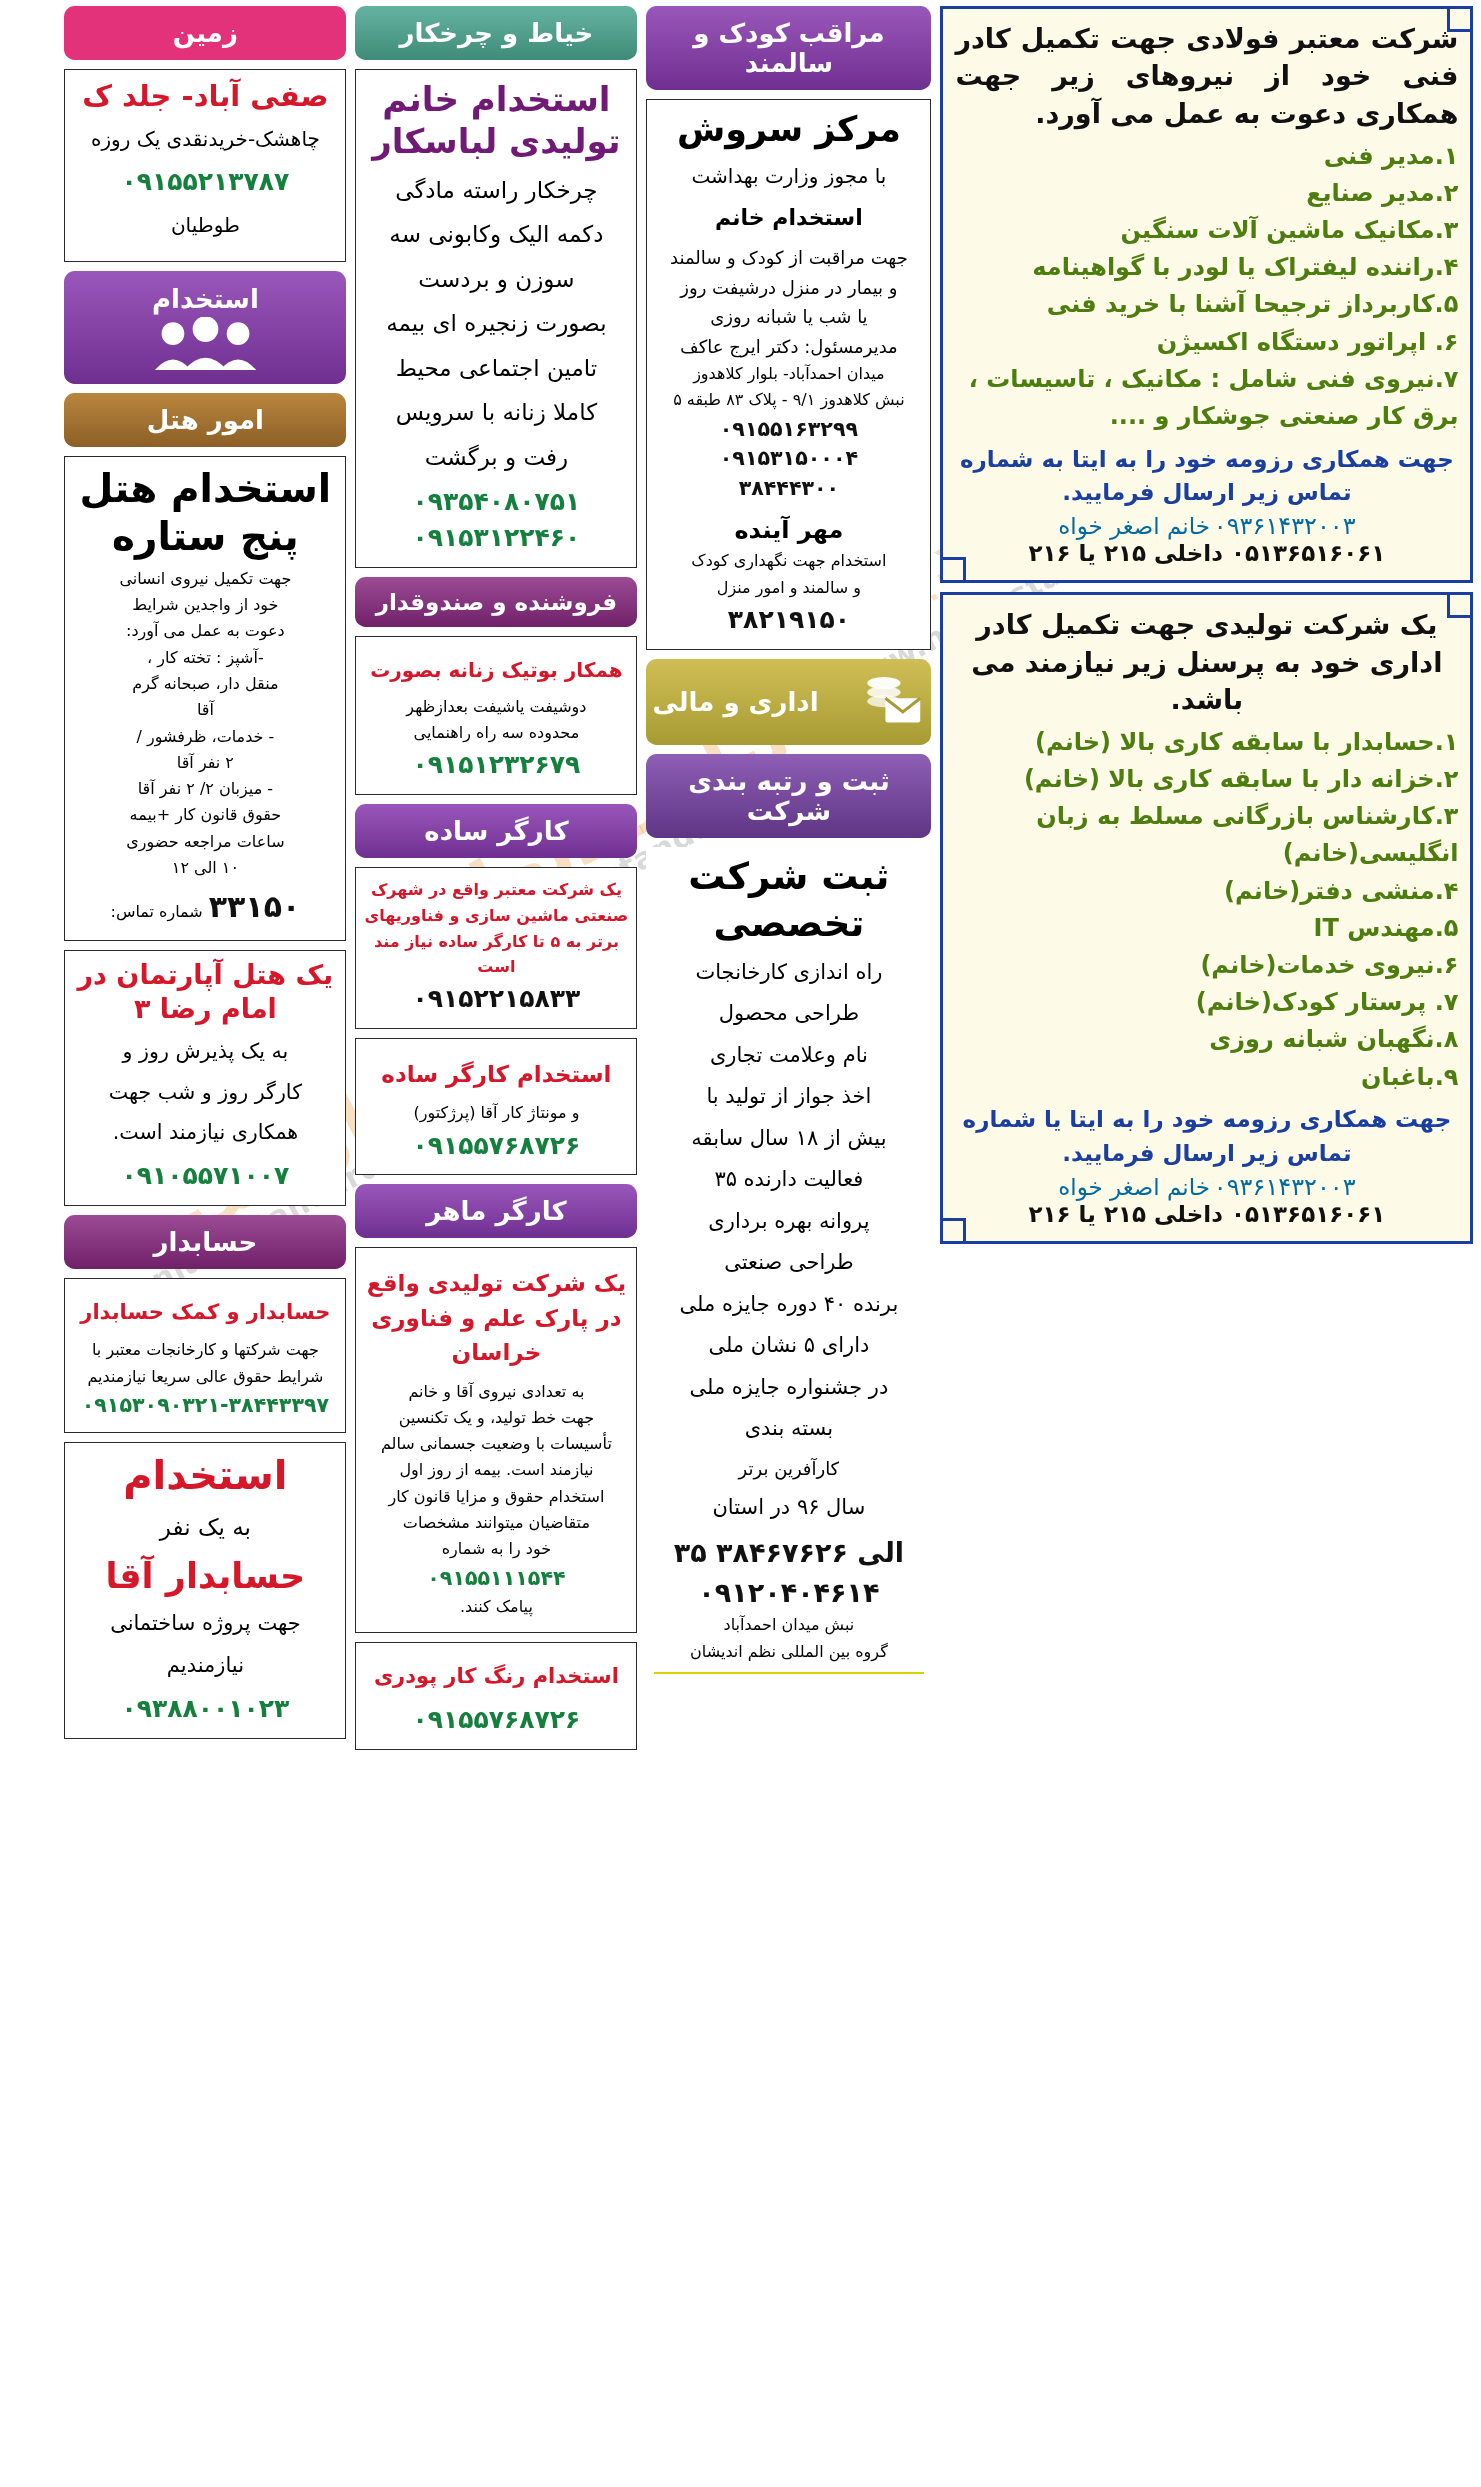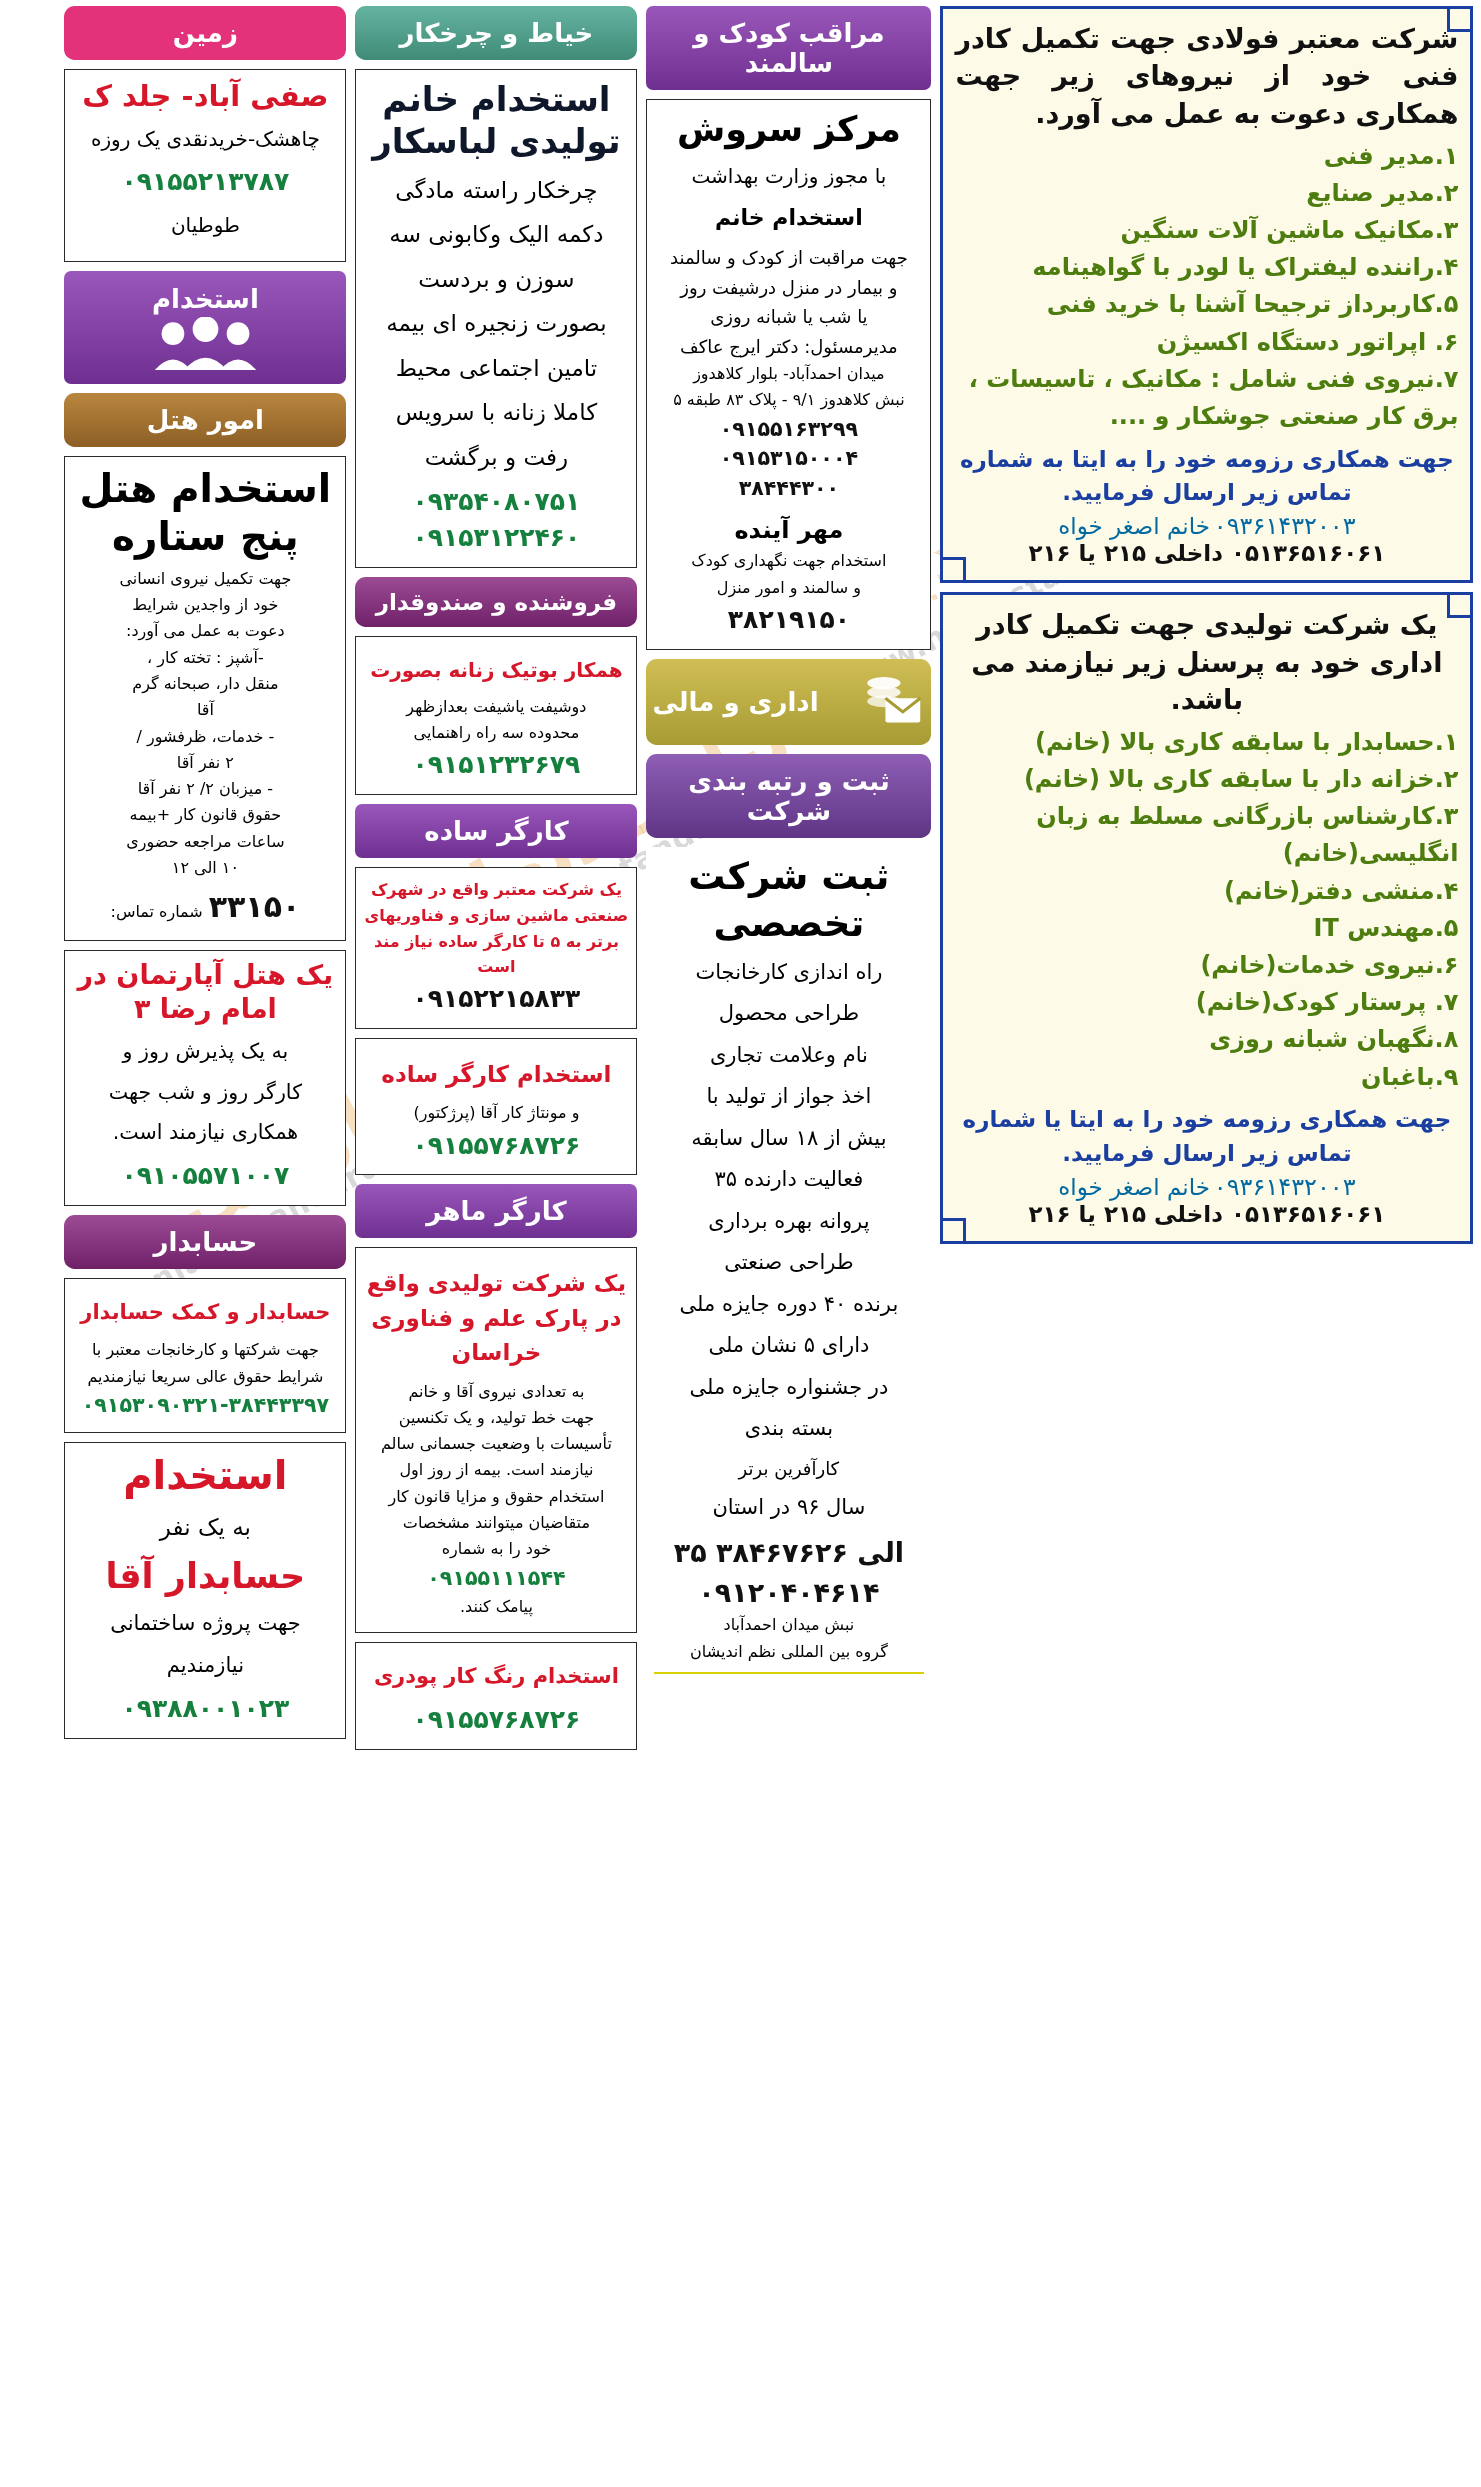--- a/index.html
+++ b/index.html
@@ -57,21 +57,21 @@
   }
   .b-pink    { background: #e3327a; }
   .b-purple  { background: #7b3f9d; }
   .b-purple2 { background: #8d4ca8; }
   .b-violet  { background: #6f3f96; }
   .b-olive   { background: #c9b23f; }
   .b-teal    { background: #4f9e8c; }
   .b-plum    { background: #86357f; }
   .b-brown   { background: #9b6b37; }
 
-  .grad-purple { background: linear-gradient(180deg,#9a57bb 0%, #6f2f91 100%); border-radius: 7px; }
+  .grad-purple { background: linear-gradient(180deg,#9a57bb 0%, #6f2f91 100%); }
   .grad-violet { background: linear-gradient(180deg,#8e5fb5 0%, #5f3585 100%); }
   .grad-olive  { background: linear-gradient(180deg,#cfbe55 0%, #a89b34 100%); }
   .grad-teal   { background: linear-gradient(180deg,#64b3a0 0%, #3f8b78 100%); }
   .grad-plum   { background: linear-gradient(180deg,#9c4b95 0%, #6f2168 100%); }
 
   .ad {
     border: 1.5px solid #2a2a2a;
     background: #fff;
     padding: 7.6px 7.6px 10.7px 7.6px;
     text-align: center;
@@ -269,21 +269,21 @@
       <div class="rule"></div>
     </div>
 
   </div>
 
   <div class="col col-mid2">
 
     <div class="banner b-teal grad-teal">خیاط و چرخکار</div>
 
     <div class="ad">
-      <div class="ad-title red" style="font-size:34px; color:#0f172a;">استخدام خانم تولیدی لباسکار</div>
+      <div class="ad-title red" style="font-size:34px; color:#701a75;">استخدام خانم تولیدی لباسکار</div>
       <div class="ad-sub" style="font-size:23px;">چرخکار راسته مادگی</div>
       <div class="ad-sub" style="font-size:23px;">دکمه الیک وکابونی سه</div>
       <div class="ad-sub" style="font-size:23px;">سوزن و بردست</div>
       <div class="ad-sub" style="font-size:23px;">بصورت زنجیره ای بیمه</div>
       <div class="ad-sub" style="font-size:23px;">تامین اجتماعی محیط</div>
       <div class="ad-sub" style="font-size:23px;">کاملا زنانه با سرویس</div>
       <div class="ad-sub" style="font-size:23px;">رفت و برگشت</div>
       <div class="phone">۰۹۳۵۴۰۸۰۷۵۱</div>
       <div class="phone">۰۹۱۵۳۱۲۲۴۶۰</div>
     </div>

